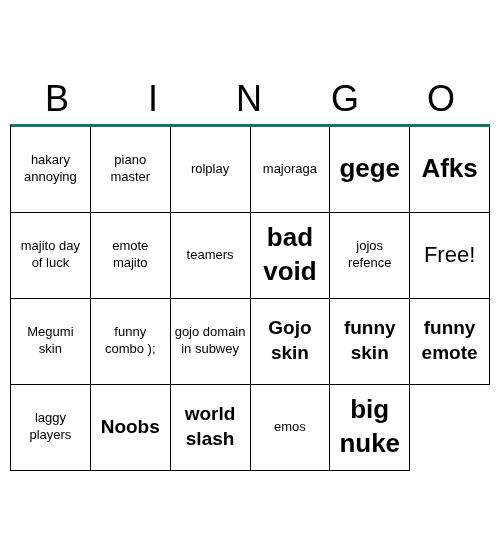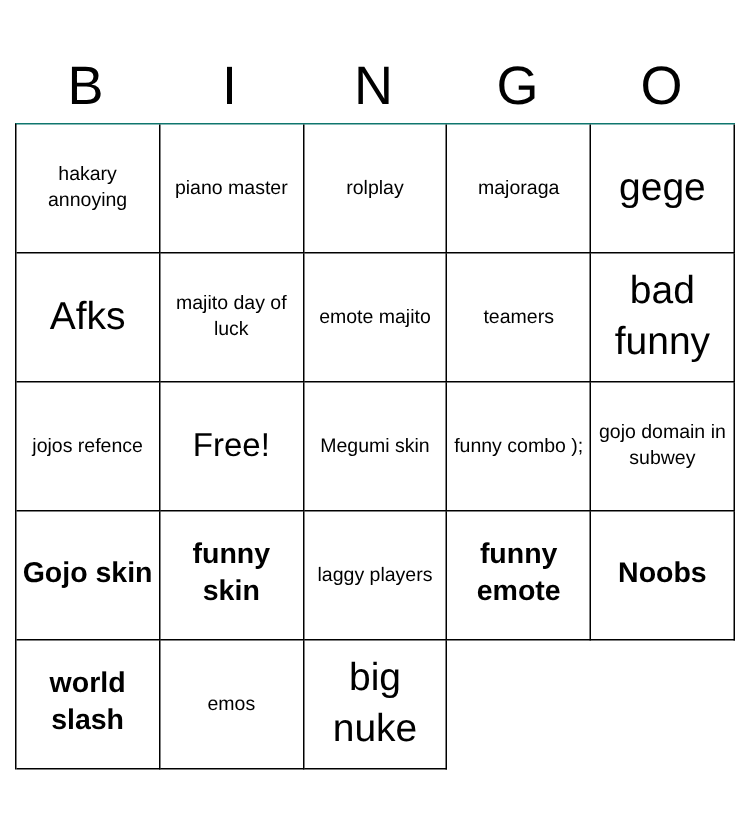--- a/index.html
+++ b/index.html
@@ -26,39 +26,39 @@
       text-align: center;
     }
     .bingo-header-cell {
       font-size: 36px;
       font-weight: normal;
       padding: 4px 0;
       letter-spacing: 2px;
     }
     .bingo-grid {
       display: grid;
-      grid-template-columns: repeat(5, 1fr);
+      grid-template-columns: repeat(6, 1fr);
       border-left: 1px solid #000;
-      border-top: 1px solid #0f766e;
+      border-top: 3px solid #0f766e;
     }
     .bingo-cell {
       border-right: 1px solid #000;
       border-bottom: 1px solid #000;
       min-height: 86px;
       display: flex;
       align-items: center;
       justify-content: center;
       text-align: center;
       padding: 4px;
       font-size: 13px;
       line-height: 1.3;
     }
     .bingo-cell.large {
       font-size: 26px;
-      font-weight: normal;
+      font-weight: bold;
     }
     .bingo-cell.medium {
       font-size: 19px;
       font-weight: bold;
     }
     .bingo-cell.free {
       font-size: 22px;
       font-weight: normal;
     }
   </style>
@@ -76,28 +76,28 @@
   <div class="bingo-grid">
   <div class="bingo-cell">hakary annoying</div>
       <div class="bingo-cell">piano master</div>
       <div class="bingo-cell">rolplay</div>
       <div class="bingo-cell">majoraga</div>
       <div class="bingo-cell large">gege</div>
       <div class="bingo-cell large">Afks</div>
       <div class="bingo-cell">majito day of luck</div>
       <div class="bingo-cell">emote majito</div>
       <div class="bingo-cell">teamers</div>
-      <div class="bingo-cell large">bad funny</div>
+      <div class="bingo-cell large">bad void</div>
       <div class="bingo-cell">jojos refence</div>
       <div class="bingo-cell free">Free!</div>
       <div class="bingo-cell">Megumi skin</div>
       <div class="bingo-cell">funny combo );</div>
       <div class="bingo-cell">gojo domain in subwey</div>
       <div class="bingo-cell medium">Gojo skin</div>
       <div class="bingo-cell medium">funny skin</div>
+      <div class="bingo-cell medium">funny emote</div>
       <div class="bingo-cell">laggy players</div>
-      <div class="bingo-cell medium">funny emote</div>
       <div class="bingo-cell medium">Noobs</div>
       <div class="bingo-cell medium">world slash</div>
       <div class="bingo-cell">emos</div>
       <div class="bingo-cell large">big nuke</div>
     </div>
 </div>
 
 </body></html>

